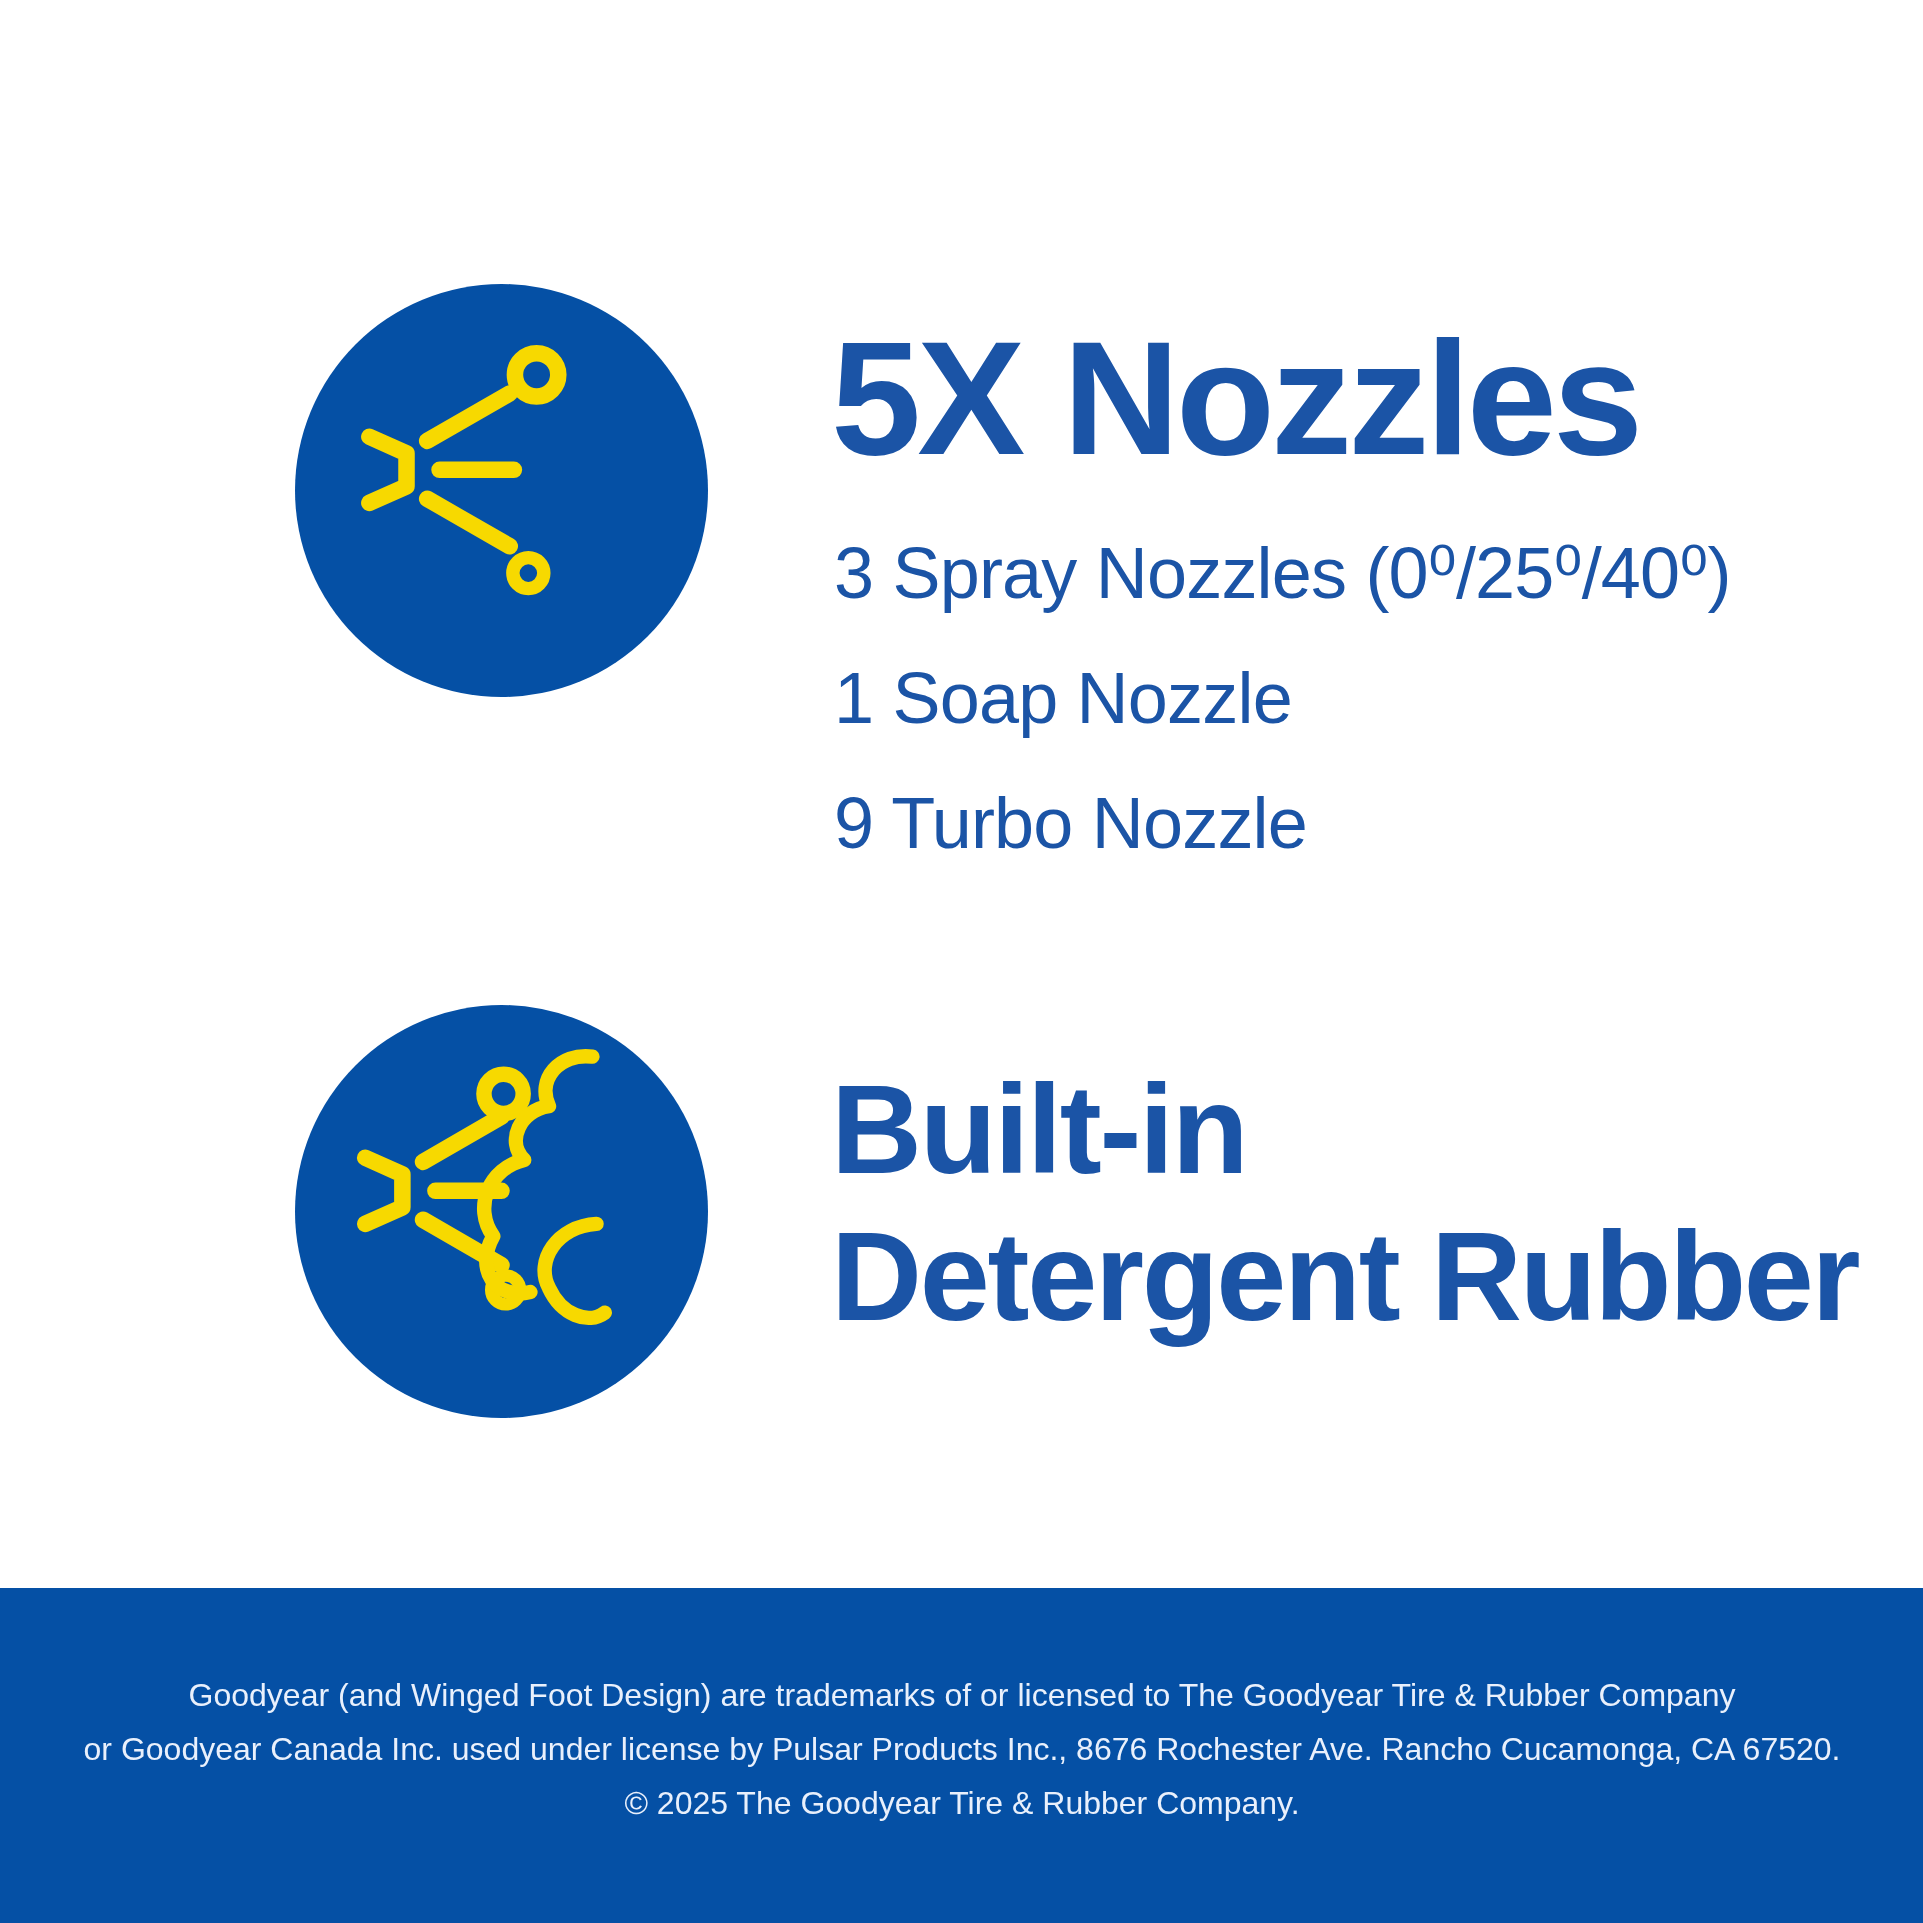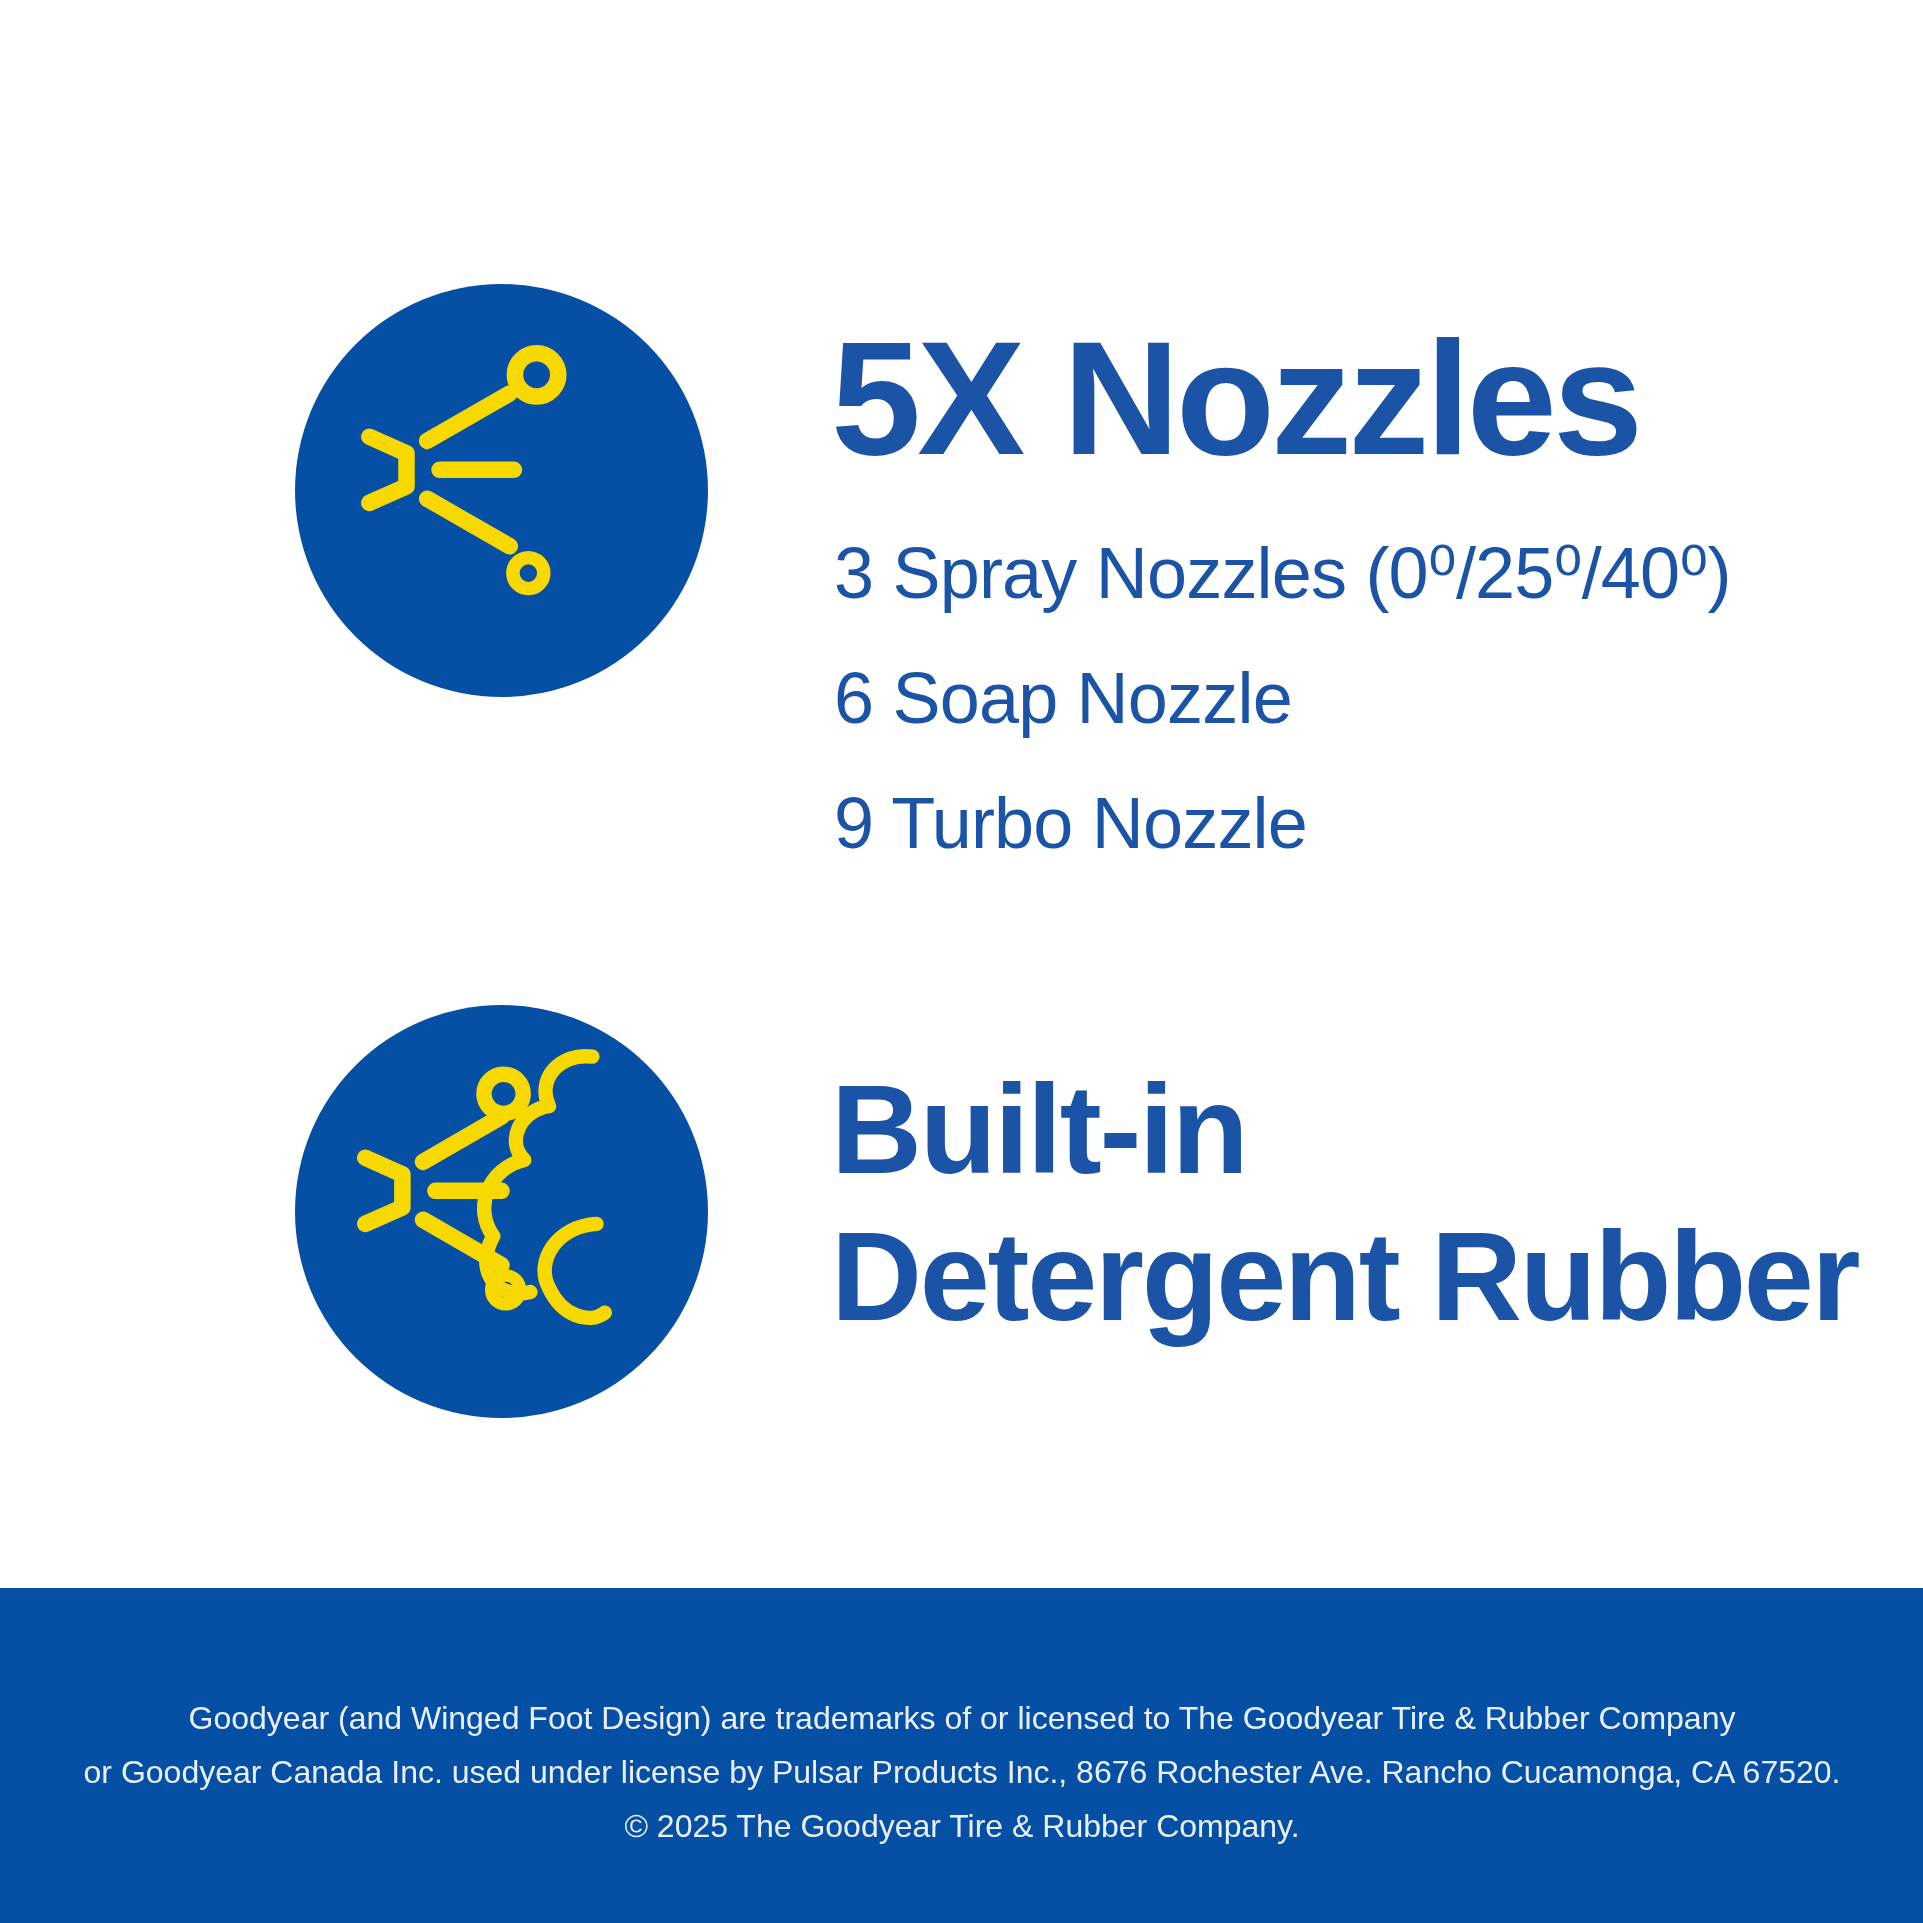--- a/index.html
+++ b/index.html
@@ -36,21 +36,21 @@
     font-size:126px; line-height:147px; font-weight:700;
     letter-spacing:-2.3px; color:#1b54a6; white-space:nowrap;margin-top:9px;
   }
   .title-2 span { display:block; }
 
   .footer {
     position:absolute; left:0; top:1588px; width:1924px; height:336px;
     background:#0550a5;
   }
   .footer-lines {
-    padding-top:103px; text-align:center;
+    padding-top:80px; text-align:center;
     font-size:32px; line-height:54px; font-weight:400;
     color:#e9f0fc; letter-spacing:0;
   }
   .footer-lines p { white-space:nowrap; }
 </style>
 </head>
 <body>
 
 <div class="canvas">
 
@@ -64,21 +64,21 @@
         <line x1="64" y1="104" x2="104" y2="127" stroke-width="8"></line>
         <circle cx="117" cy="44" r="10.5" stroke-width="8"></circle>
         <circle cx="113" cy="140" r="7.5" stroke-width="6.5"></circle>
       </g>
     </svg>
   </div>
 
   <h1 class="title-1">5X Nozzles</h1>
   <div class="details-1">
     <p>3 Spray Nozzles (0⁰/25⁰/40⁰)</p>
-    <p>6 Soap Nozzle</p>
+    <p>1 Soap Nozzle</p>
     <p>9 Turbo Nozzle</p>
   </div>
 
   <div class="icon-circle" id="icon-2">
     <svg viewBox="0 0 200 200" xmlns="http://www.w3.org/2000/svg">
       <circle cx="100" cy="100" r="100" fill="#0550a5"></circle>
       <g stroke="#f7d900" fill="none" stroke-linecap="round" stroke-linejoin="round">
         <path d="M34,74 L52,82 L52,98 L34,106" stroke-width="8"></path>
         <line x1="62" y1="76" x2="100" y2="54" stroke-width="8"></line>
         <line x1="68" y1="90" x2="100" y2="90" stroke-width="8"></line>

